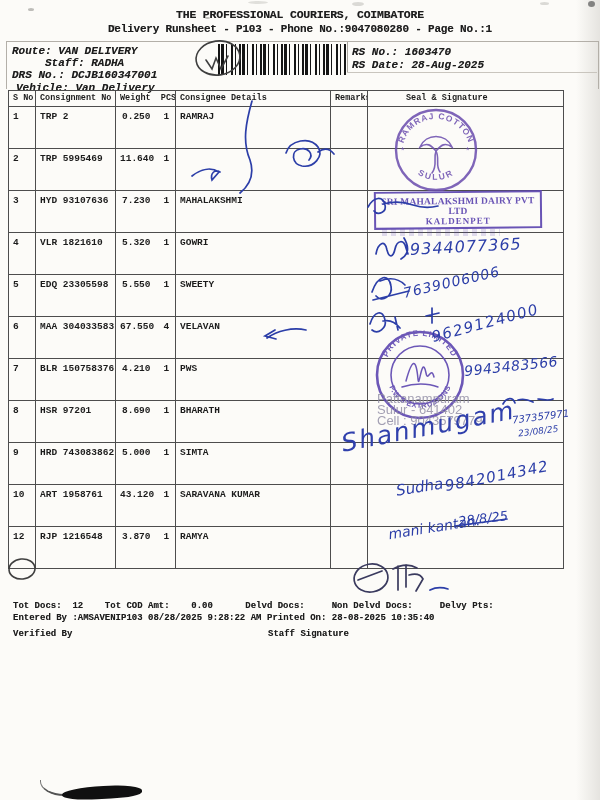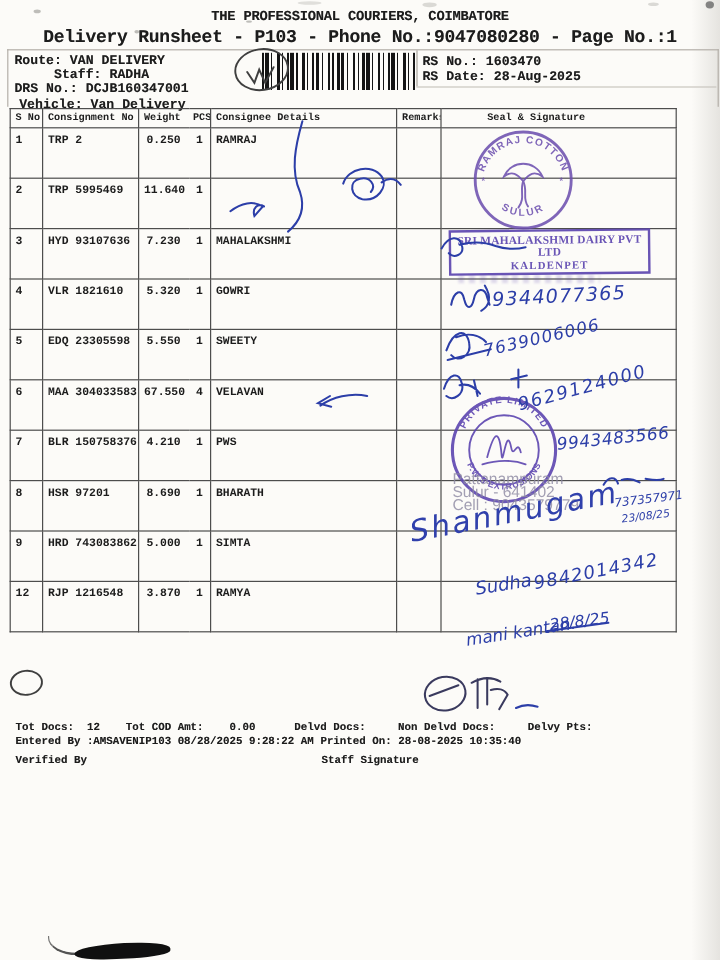--- a/index.html
+++ b/index.html
@@ -6,25 +6,25 @@
   body{width:600px;height:800px;overflow:hidden;background:#fcfbf8;font-family:"Liberation Mono",monospace;position:relative;}
   .abs{position:absolute;}
   
   .edge-right{right:0;top:0;width:24px;height:800px;background:linear-gradient(to right,rgba(0,0,0,0),rgba(110,105,95,.16));}
   .speck{background:#8a8a85;border-radius:50%;opacity:.55;}
   .blob-bottom{left:62px;top:786px;width:80px;height:13px;background:#101010;border-radius:60% 55% 45% 50%;transform:rotate(-3deg);}
   .blob-tail{left:40px;top:780px;width:26px;height:14px;border-bottom:2px solid #2a2a2a;border-left:1px solid #555;border-radius:0 0 0 90%;opacity:.8;}
   
   .pr{color:#1c1c1c;font-weight:bold;white-space:pre;text-shadow:0 0 .4px rgba(20,20,20,.45);}
   .title{left:0;top:8px;width:600px;text-align:center;font-size:11.5px;letter-spacing:-.2px;}
-  .subtitle{left:0;top:23px;width:600px;text-align:center;font-size:15px;letter-spacing:-.2px;}
+  .subtitle{left:0;top:23px;width:600px;text-align:center;font-size:11px;letter-spacing:-.2px;}
   .info-box{left:6px;top:41px;width:591px;height:47px;border:1px solid #b3afa8;border-bottom:none;}
   .rs-divider{left:347px;top:42px;width:1px;height:30px;background:#a9a59e;}
   .rs-underline{left:347px;top:72px;width:250px;height:1px;background:#c9c5be;}
-  .il{font-size:11px;}
+  .il{font-size:11px;font-style:italic;}
   .route{left:12px;top:45px;}
   .staff{left:1px;top:57px;margin-left:44px;}
   .drs{left:12px;top:69px;}
   .vehicle{left:16px;top:82px;}
   .rsno{left:352px;top:46px;}
   .rsdate{left:352px;top:59px;}
   .barcode{left:218px;top:44px;width:128px;height:31px;background:repeating-linear-gradient(90deg,#141414 0 2px,transparent 2px 3px,#141414 3px 6px,transparent 6px 8px,#141414 8px 9px,transparent 9px 13px,#141414 13px 15px,transparent 15px 17px,#141414 17px 18px,transparent 18px 21px);}
   
   table.run{position:absolute;left:8px;top:90px;width:555px;border-collapse:collapse;table-layout:fixed;}
   table.run th,table.run td{border:1px solid #4d4d4d;color:#1c1c1c;font-weight:bold;vertical-align:top;overflow:hidden;}
@@ -179,20 +179,29 @@
       <tr>
         <td class="c-sno">9</td>
         <td class="c-consignment">HRD 743083862</td>
         <td class="c-weight">5.000</td>
         <td class="c-pcs">1</td>
         <td class="c-consignee">SIMTA</td>
         <td class="c-remarks"></td>
         <td class="c-seal"></td>
       </tr>
       <tr>
+        <td class="c-sno">10</td>
+        <td class="c-consignment">ART 1958761</td>
+        <td class="c-weight">43.120</td>
+        <td class="c-pcs">1</td>
+        <td class="c-consignee">SARAVANA KUMAR</td>
+        <td class="c-remarks"></td>
+        <td class="c-seal"></td>
+      </tr>
+      <tr>
         <td class="c-sno">12</td>
         <td class="c-consignment">RJP 1216548</td>
         <td class="c-weight">3.870</td>
         <td class="c-pcs">1</td>
         <td class="c-consignee">RAMYA</td>
         <td class="c-remarks"></td>
         <td class="c-seal"></td>
       </tr>
     </tbody>
 </table>

